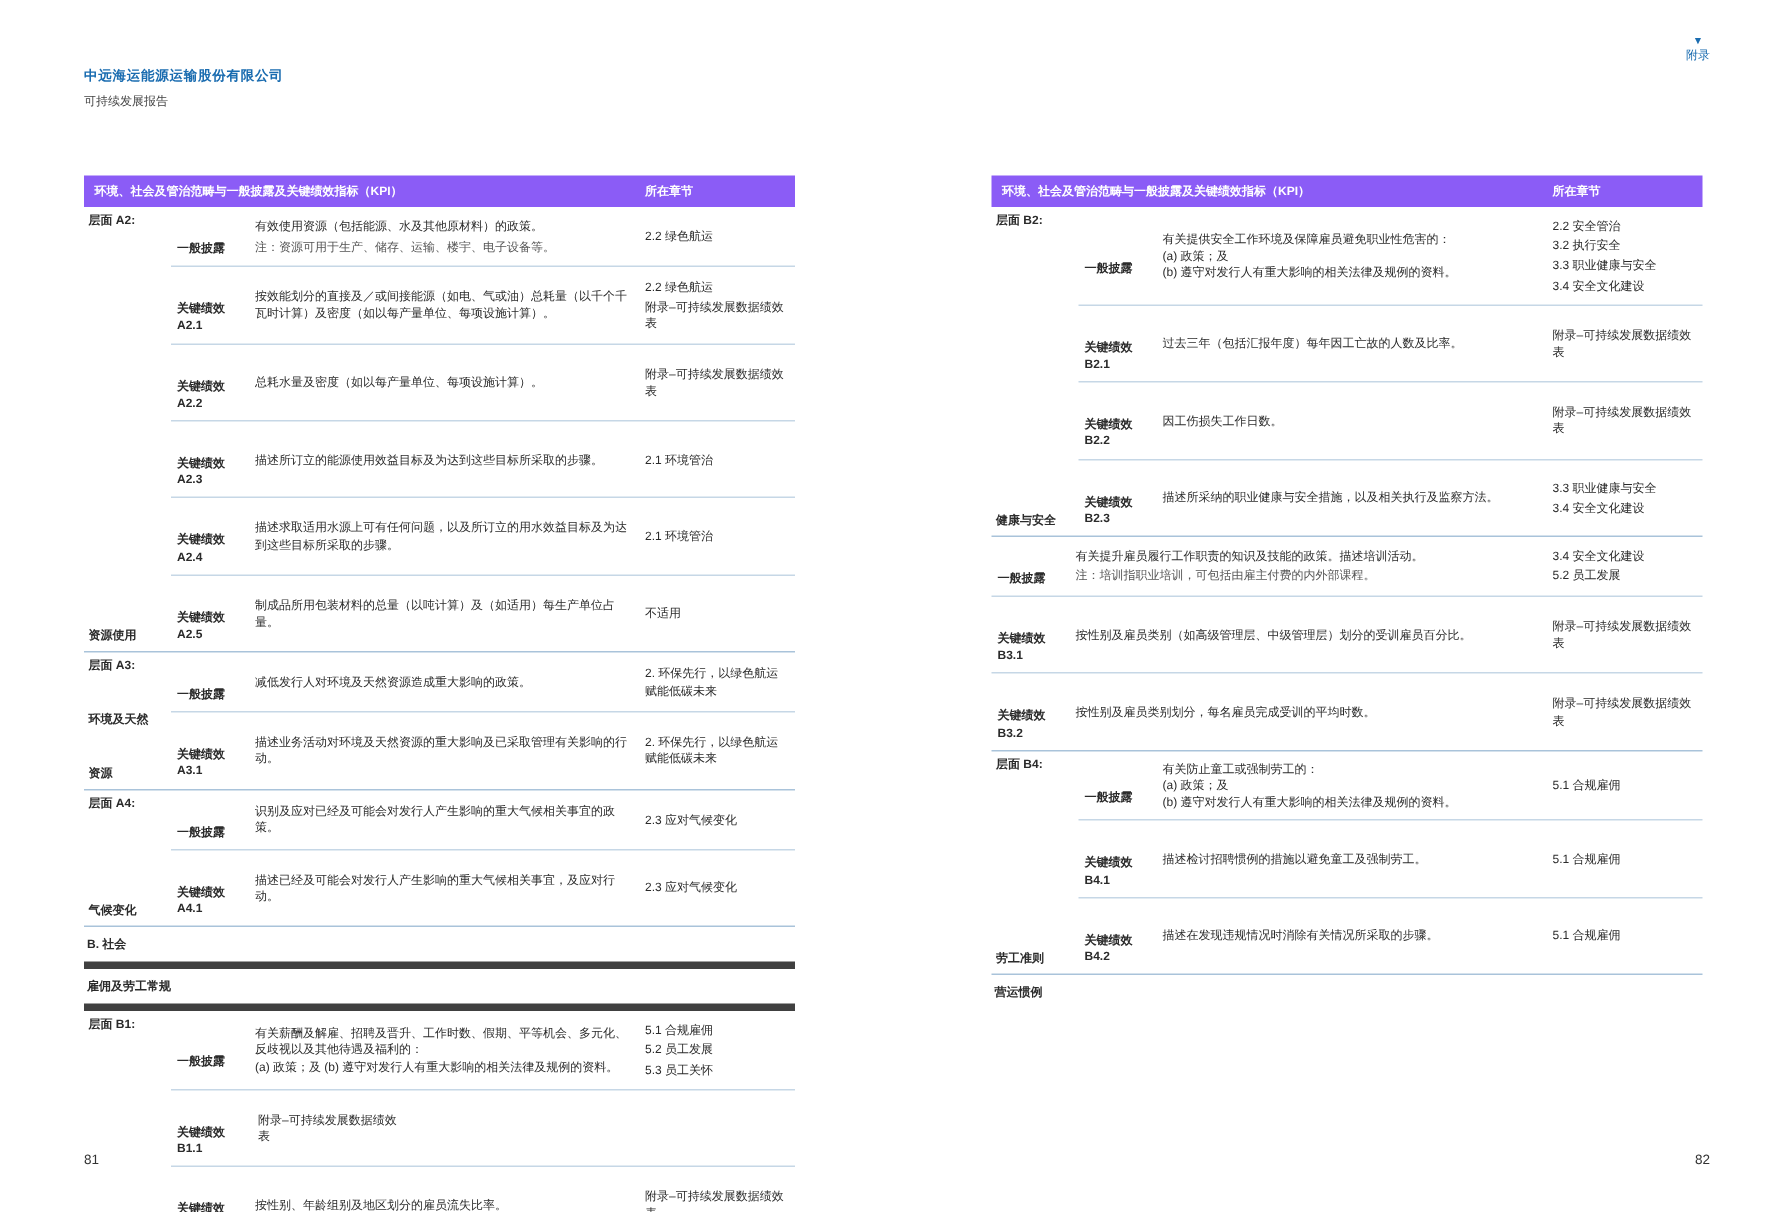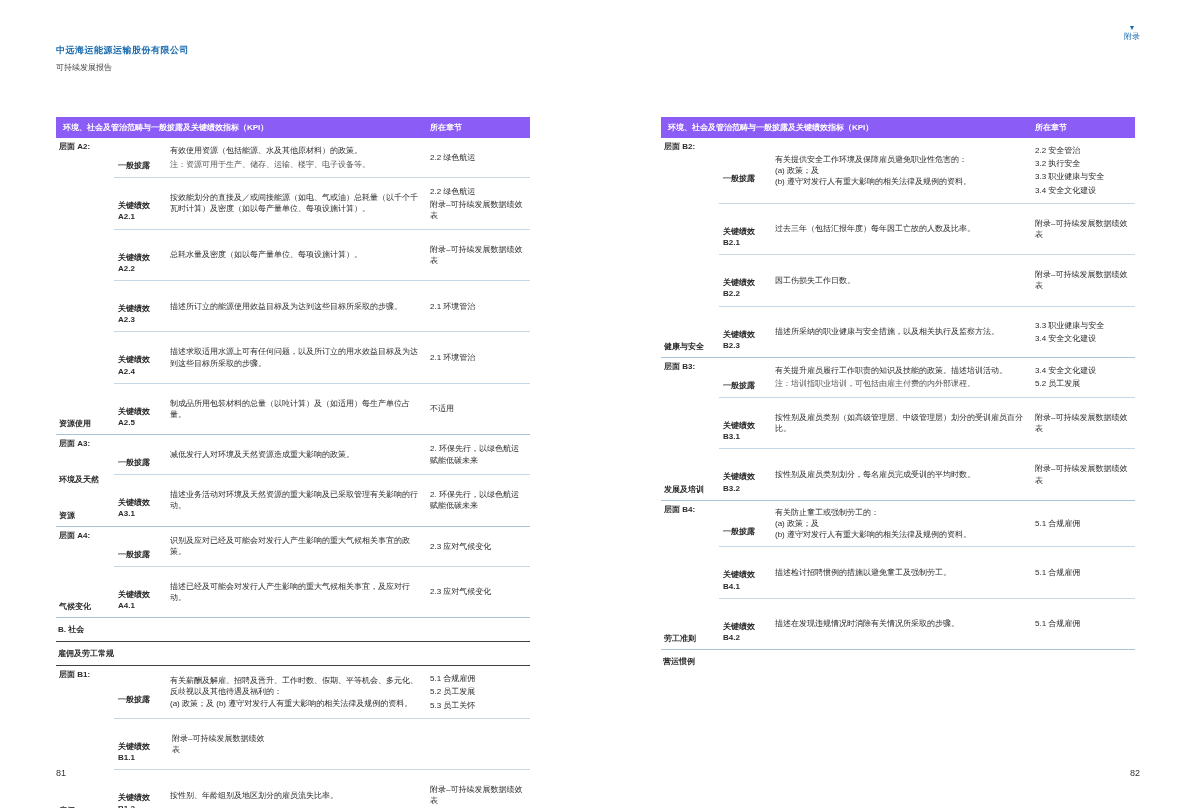--- a/index.html
+++ b/index.html
@@ -45,21 +45,21 @@
     display:flex; flex-direction:column; justify-content:center;
   }
   .label { width:52px; flex-shrink:0; font-weight:bold;margin-top:16px; }
   .text  { flex:1; }
   .note  { color:#555; margin-top:2px; }
   .chapter { width:106px; flex-shrink:0; padding-left:6px; }
   .chapter div { margin:1px 0; }
 
   .section-row {
     font-size:8px; font-weight:bold; padding:6px 2px;
-    border-bottom:1px solid #404040;
+    border-bottom:5px solid #404040;
   }
   .section-row.noline { border-bottom:none; }
 
   .page-number { position:absolute; bottom:30px; font-size:9px; color:#333; }
   #pn-0 { left:56px;text-align:right; }
   #pn-1 { right:52px; }
 </style>
 </head>
 <body>
 
@@ -330,24 +330,20 @@
               <div class="tline">描述所采纳的职业健康与安全措施，以及相关执行及监察方法。</div>
             </div>
             <div class="cell chapter">
               <div>3.3 职业健康与安全</div>
               <div>3.4 安全文化建设</div>
             </div>
           </div>
         </div>
       </div>
       <div class="group">
-        <div class="aspect">
-          <div>层面 B3:</div>
-          <div>发展及培训</div>
-        </div>
         <div class="rows">
           <div class="row">
             <div class="cell label">
               <div>一般披露</div>
             </div>
             <div class="cell text">
               <div class="tline">有关提升雇员履行工作职责的知识及技能的政策。描述培训活动。</div>
               <div class="note">注：培训指职业培训，可包括由雇主付费的内外部课程。</div>
             </div>
             <div class="cell chapter">

